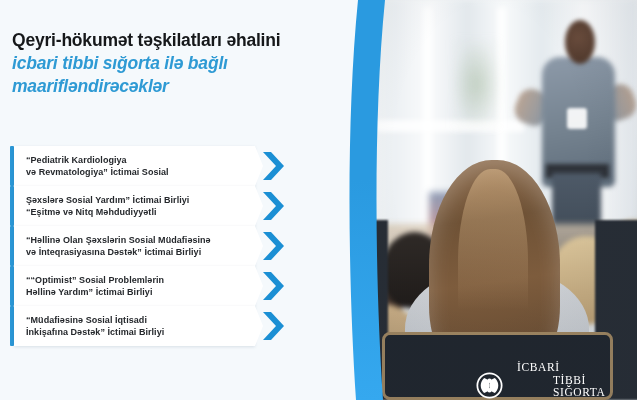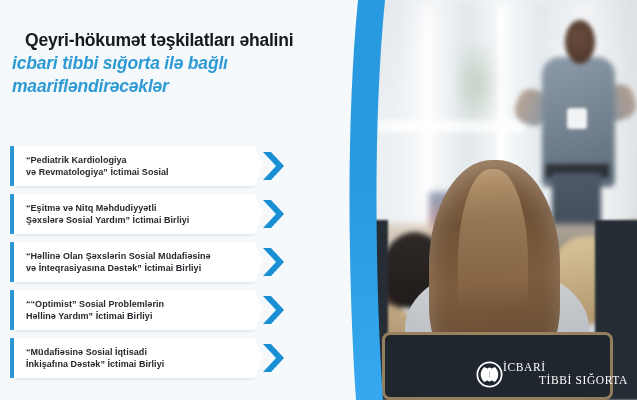--- a/index.html
+++ b/index.html
@@ -161,33 +161,32 @@
     position: absolute;
     left: 12px; top: 29px;
     width: 340px;
   }
   .title-line {
     font-weight: bold;
     font-size: 17.5px;
     line-height: 23px;
     letter-spacing: -0.2px;
   }
-  .title-line.dark { color: #16181a; margin-left: 13px; }
+  .title-line.dark { color: #16181a; }
   .title-line.blue { color: #2e9ad4; font-style: italic; }
 
   
   .list {
     position: absolute;
     left: 10px; top: 146px;
     width: 285px;
   }
   .row {
     position: relative;
     height: 40px;
-    margin-bottom: 8px;
   }
   .row-bar {
     position: absolute; left: 0; top: 0;
     width: 4px; height: 40px;
     background: #2b97d6;
     border-radius: 1px;
   }
   .row-card {
     position: absolute; left: 4px; top: 0;
     width: 241px; height: 40px;
@@ -215,22 +214,22 @@
     position: absolute;
     left: 250px; top: 5px;
     width: 26px; height: 30px;
   }
 
   
   .logo {
     position: absolute;
     left: 476px; top: 361px;
     display: flex;
-    align-items: flex-start;
-    gap: 0;
+    align-items: flex-end;
+    gap: 14px;
   }
   .logo-mark { width: 27px; height: 27px; flex: none; }
   .logo-text {
     color: #ffffff;
     font-family: "Liberation Serif", serif;
     line-height: 12.5px;
     letter-spacing: 0.6px;
   }
   .logo-text .l1 { font-size: 11.5px; display:block; }
   .logo-text .l2 { font-size: 11.5px; display:block;margin-left:36px; }
@@ -309,22 +308,22 @@
       </div>
       <svg class="row-chev" viewBox="0 0 26 30">
         <path d="M3,1 L16,15 L3,29 L11,29 L24,15 L11,1 Z" fill="#1b8fd4"></path>
       </svg>
     </div>
 
     <div class="row">
       <div class="row-bar"></div>
       <div class="row-card">
         <div class="row-text">
+          <div>Şəxslərə Sosial Yardım” İctimai Birliyi</div>
           <div>“Eşitmə və Nitq Məhdudiyyətli</div>
-          <div>Şəxslərə Sosial Yardım” İctimai Birliyi</div>
         </div>
       </div>
       <svg class="row-chev" viewBox="0 0 26 30">
         <path d="M3,1 L16,15 L3,29 L11,29 L24,15 L11,1 Z" fill="#1b8fd4"></path>
       </svg>
     </div>
 
     <div class="row">
       <div class="row-bar"></div>
       <div class="row-card">

